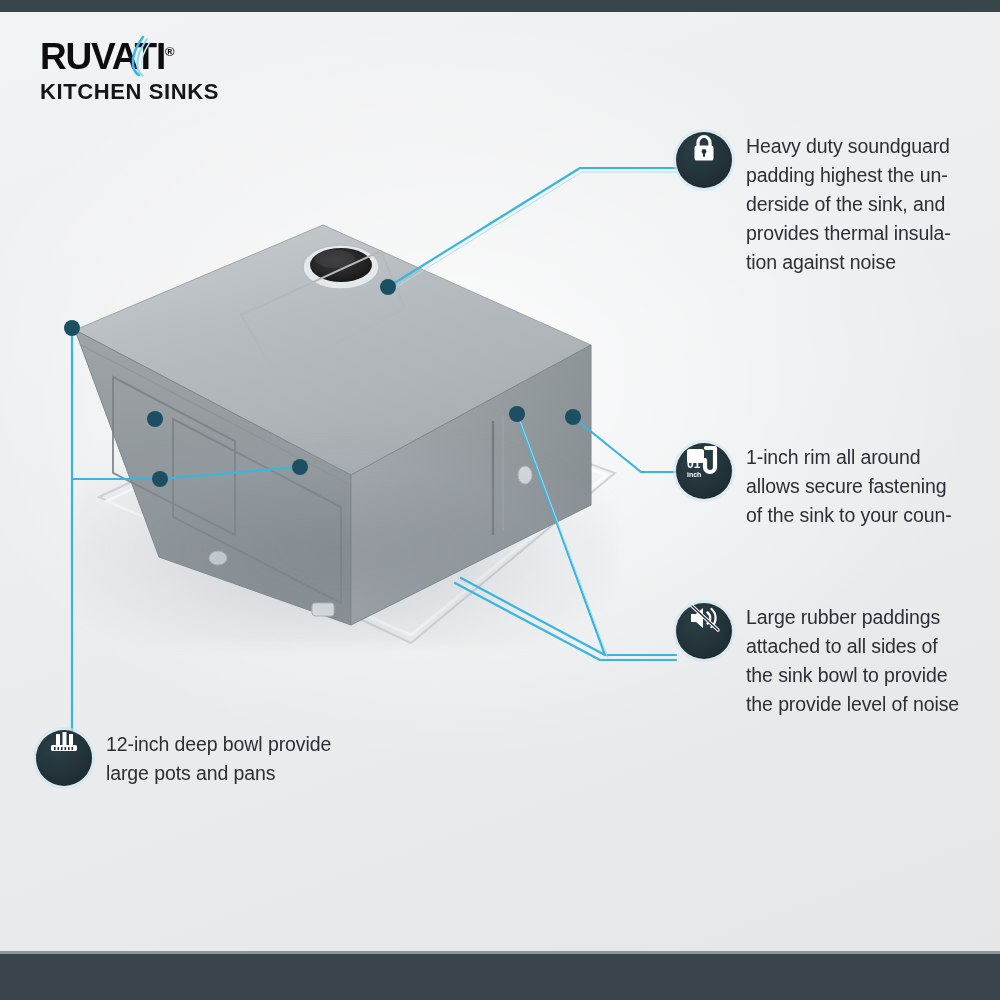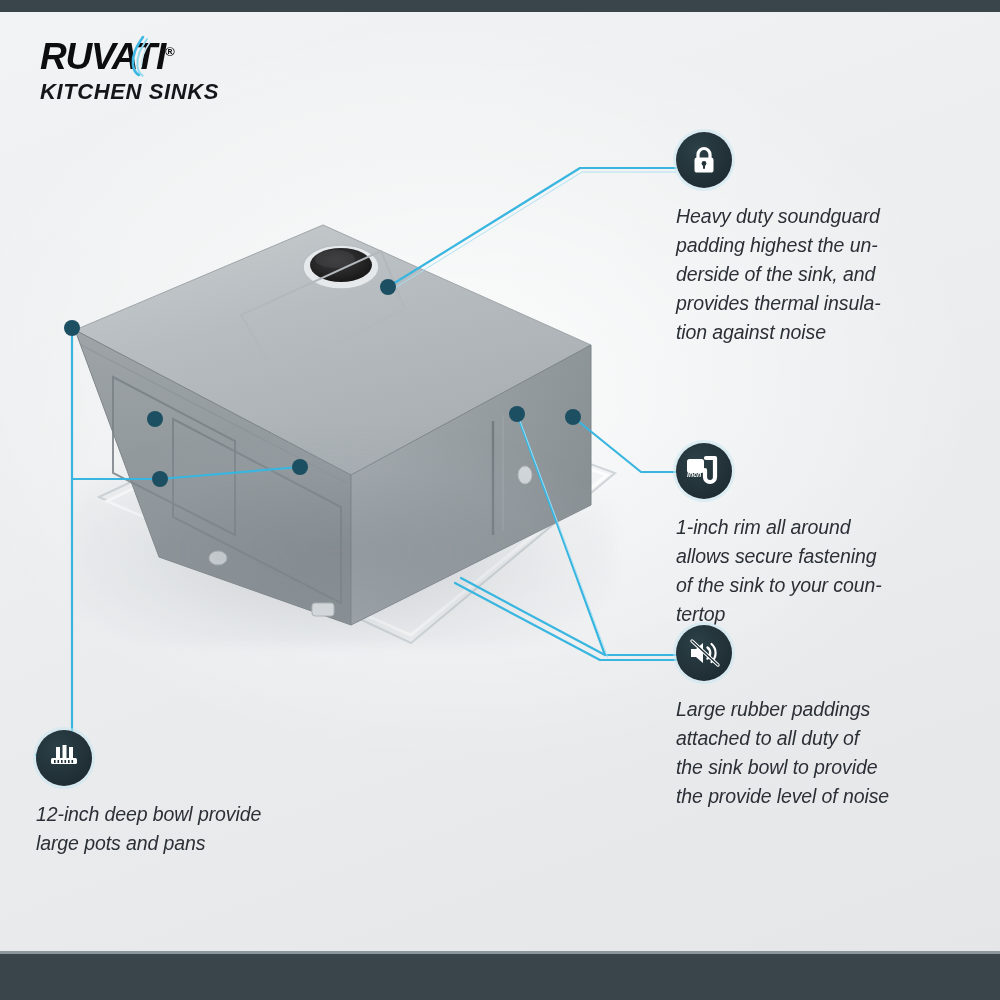--- a/index.html
+++ b/index.html
@@ -7,21 +7,20 @@
     padding: 0;
     background: #ffffff;
   }
   #page {
     position: relative;
     width: 1000px;
     height: 1000px;
     overflow: hidden;
     font-family: "Liberation Sans", sans-serif;
     background: #8b5cf6;
-    font-style: italic;
   }
 
   
   .band-top {
     position: absolute;
     left: 0; top: 0;
     width: 1000px; height: 12px;
     background: #3a454b;
   }
   .band-bottom {
@@ -105,45 +104,44 @@
     background: radial-gradient(ellipse at 48% 55%, rgba(120,128,136,0.32) 0%, rgba(160,168,176,0.14) 52%, rgba(255,255,255,0) 78%);
     filter: blur(6px);
   }
 
   
   .callout {
     position: absolute;
     display: flex;
     align-items: flex-start;
     gap: 14px;
-    flex-direction: column;
   }
   .callout-icon {
     flex: 0 0 auto;
     width: 56px; height: 56px;
     border-radius: 50%;
     background: radial-gradient(circle at 38% 32%, #2b4047 0%, #223238 55%, #19262c 100%);
     box-shadow: 0 0 0 3px rgba(200,232,242,0.55);
     display: flex;
-    align-items: center;
+    align-items: flex-start;
     justify-content: center;
     position: relative;
   }
   .callout-text {
     font-family: "Liberation Sans", sans-serif;
     font-size: 19.5px;
     line-height: 29px;
     color: #2b2f36;
     letter-spacing: -0.1px;
   }
   .callout-text .ln { display: block; white-space: nowrap; }
 
   .callout--tr { left: 676px; top: 132px; width: 312px; }
   .callout--mr { left: 676px; top: 443px; width: 312px; }
-  .callout--br { left: 676px; top: 625px; width: 312px; }
+  .callout--br { left: 676px; top: 603px; width: 312px; }
   .callout--bl { left: 36px; top: 730px; width: 400px; }
 
   
   .rim-num {
     position: absolute;
     left: 11px; top: 15px;
     font-family: "Liberation Sans", sans-serif;
     font-weight: 700;
     font-size: 12px;
     color: #ffffff;
@@ -317,37 +315,36 @@
         <rect x="3" y="6" width="17" height="14" rx="2.5" fill="#ffffff"></rect>
         <path d="M22 5 L31 5 L31 24 A5 5 0 0 1 21 24 L21 17" fill="none" stroke="#ffffff" stroke-width="4.2" stroke-linecap="round" stroke-linejoin="round"></path>
       </svg>
       <span class="rim-num">01</span>
       <span class="rim-unit">inch</span>
     </div>
     <div class="callout-text">
       <span class="ln">1-inch rim all around</span>
       <span class="ln">allows secure fastening</span>
       <span class="ln">of the sink to your coun-</span>
-      <span class="ln">tertop</span>
     </div>
   </div>
 
   <div class="callout callout--br">
     <div class="callout-icon">
       <svg width="34" height="30" viewBox="0 0 34 30">
         <path d="M4 11 H9 L16 5 V25 L9 19 H4 Z" fill="#ffffff"></path>
         <path d="M20.5 9.5 A7 7 0 0 1 20.5 20.5" fill="none" stroke="#ffffff" stroke-width="2.4" stroke-linecap="round"></path>
         <path d="M24.5 6 A12 12 0 0 1 24.5 24" fill="none" stroke="#ffffff" stroke-width="2.2" stroke-linecap="round"></path>
         <path d="M5 3 L31 27" stroke="#ffffff" stroke-width="3.4" stroke-linecap="round"></path>
         <path d="M5 3 L31 27" stroke="#223238" stroke-width="1.4" stroke-linecap="round"></path>
       </svg>
     </div>
     <div class="callout-text">
       <span class="ln">Large rubber paddings</span>
-      <span class="ln">attached to all duty of</span>
+      <span class="ln">attached to all sides of</span>
       <span class="ln">the sink bowl to provide</span>
       <span class="ln">the provide level of noise</span>
     </div>
   </div>
 
   <div class="callout callout--bl">
     <div class="callout-icon">
       <svg width="34" height="30" viewBox="0 0 34 30">
         <rect x="9" y="4" width="4" height="11" fill="#ffffff"></rect>
         <rect x="15.5" y="2" width="4" height="13" fill="#ffffff"></rect>

